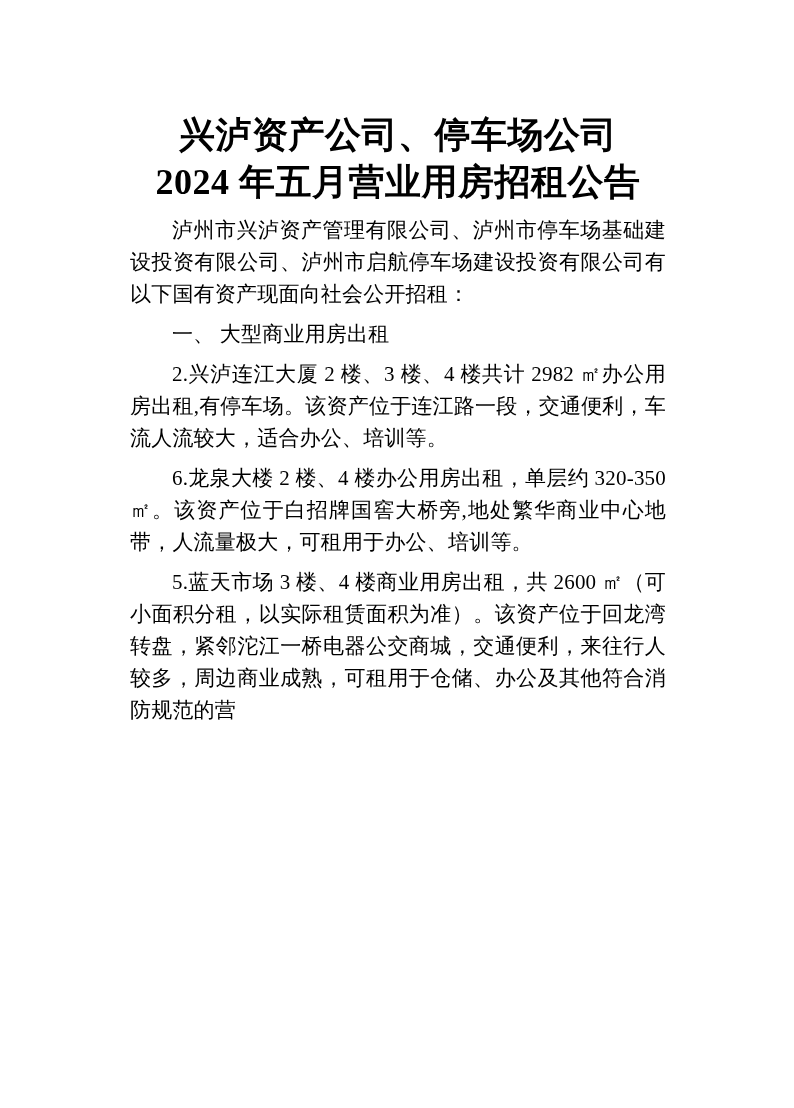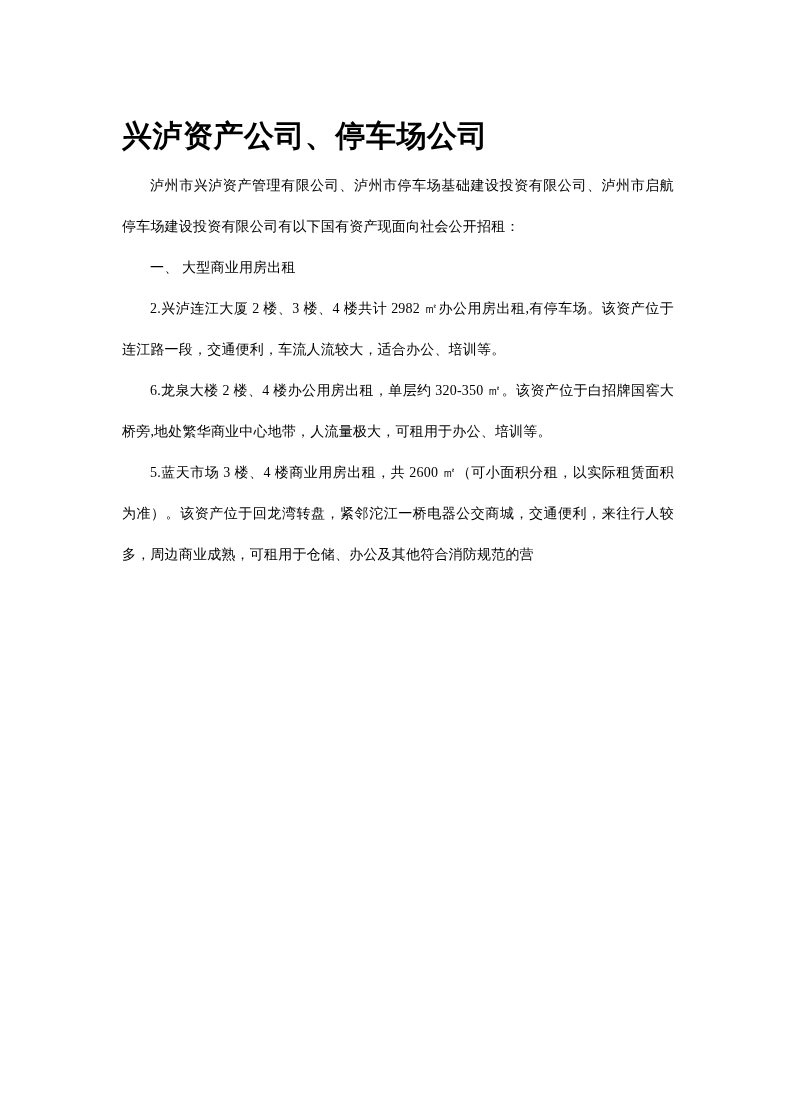--- a/index.html
+++ b/index.html
@@ -18,51 +18,53 @@
   }
   .doc-content {
     position: absolute;
     top: 112px;
     left: 122px;
     width: 552px;
   }
   .doc-title {
     margin: 0 0 6px 0;
     padding: 0;
-    font-size: 30px;
+    text-align: center;
+    font-size: 36px;
     font-weight: bold;
     line-height: 47px;
     letter-spacing: 0.5px;
   }
   .title-line {
     display: block;
     white-space: nowrap;
   }
   .para {
-    margin: 0;
+    margin: 8px;
     padding: 0;
-    font-size: 14px;
-    line-height: 41px;
+    font-size: 21px;
+    line-height: 32px;
     text-align: justify;
     text-justify: inter-ideograph;
     text-indent: 2em;
     letter-spacing: 0.2px;
   }
   .para.section-heading {
     letter-spacing: 0.2px;
   }
 </style>
 </head>
 <body>
 
 <div class="page">
   <div class="doc-content">
 
     <h1 class="doc-title">
       <span class="title-line">兴泸资产公司、停车场公司</span>
+      <span class="title-line">2024 年五月营业用房招租公告</span>
     </h1>
 
     <p class="para">泸州市兴泸资产管理有限公司、泸州市停车场基础建设投资有限公司、泸州市启航停车场建设投资有限公司有以下国有资产现面向社会公开招租：</p>
 
     <p class="para section-heading">一、 大型商业用房出租</p>
 
 
     <p class="para">2.兴泸连江大厦 2 楼、3 楼、4 楼共计 2982 ㎡办公用房出租,有停车场。该资产位于连江路一段，交通便利，车流人流较大，适合办公、培训等。</p>
 
 

